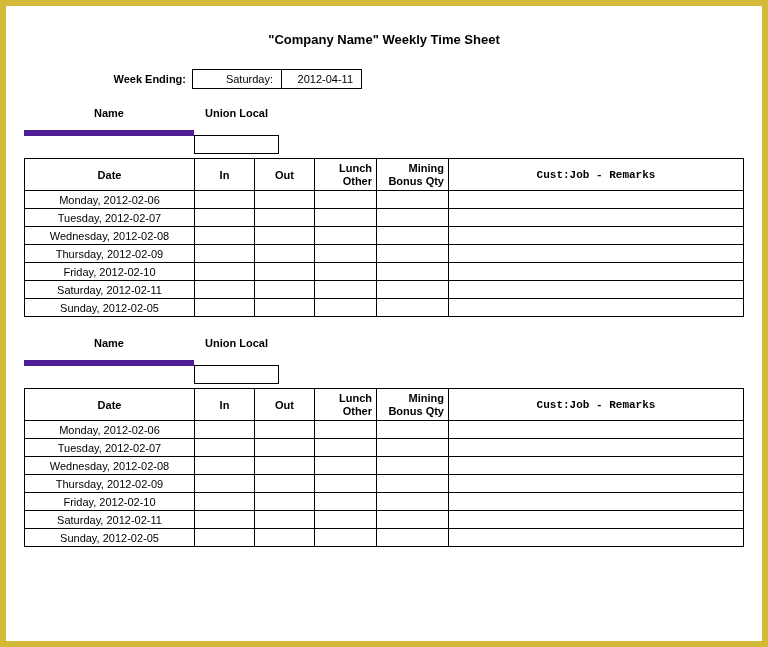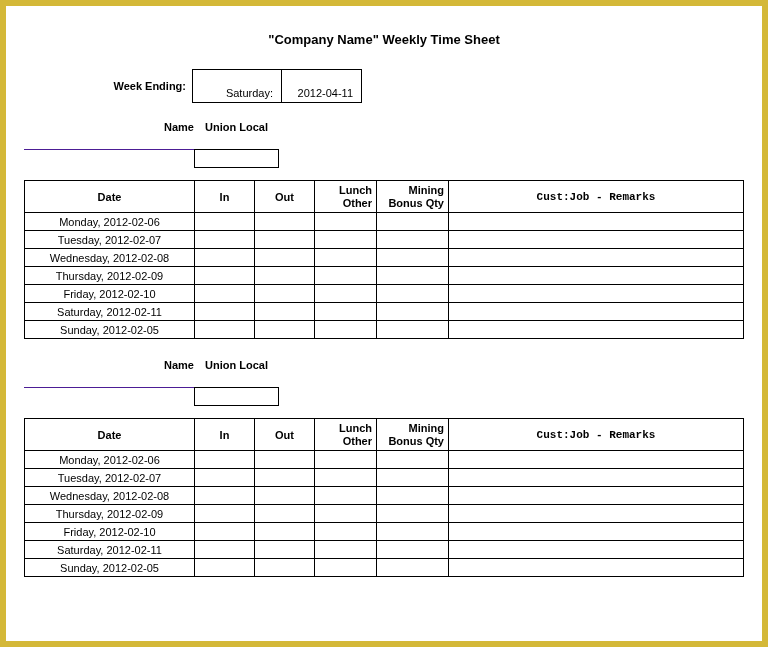--- a/index.html
+++ b/index.html
@@ -31,39 +31,39 @@
       margin-left: 48px;
     }
     .week-ending-label {
       font-weight: bold;
       width: 120px;
       text-align: right;
       padding-right: 6px;
     }
     .week-ending-day, .week-ending-date {
       border: 1px solid #000;
-      padding: 16px 8px;
+      padding: 2px 8px;
       text-align: right;
       height: 20px;
       line-height: 14px;
     }
     .week-ending-day { width: 90px; }
     .week-ending-date { width: 80px; border-left: none; }
     .section {
       margin-bottom: 20px;
     }
     .name-union-row {
       display: flex;
       margin-bottom: 0;
     }
     .name-col {
       width: 170px;
       font-weight: bold;
-      text-align: right;
-      border-bottom: 1px solid #4c1d95;
+      text-align: center;
+      border-bottom: 6px solid #4c1d95;
       padding-bottom: 2px;
     }
     .union-col {
       width: 85px;
       font-weight: bold;
       text-align: center;
       border-bottom: 1px solid #000;
       padding-bottom: 16px;
       margin-left: 0;
     }
@@ -73,21 +73,21 @@
     .union-box-spacer { width: 170px; }
     .union-input-box {
       width: 85px;
       height: 18px;
       border: 1px solid #000;
       border-top: none;
     }
     table.timesheet {
       border-collapse: collapse;
       width: 100%;
-      margin-top: 12px;
+      margin-top: 4px;
     }
     table.timesheet th, table.timesheet td {
       border: 1px solid #000;
       padding: 2px 4px;
       height: 18px;
       text-align: center;
       vertical-align: middle;
     }
     table.timesheet th {
       font-weight: bold;

